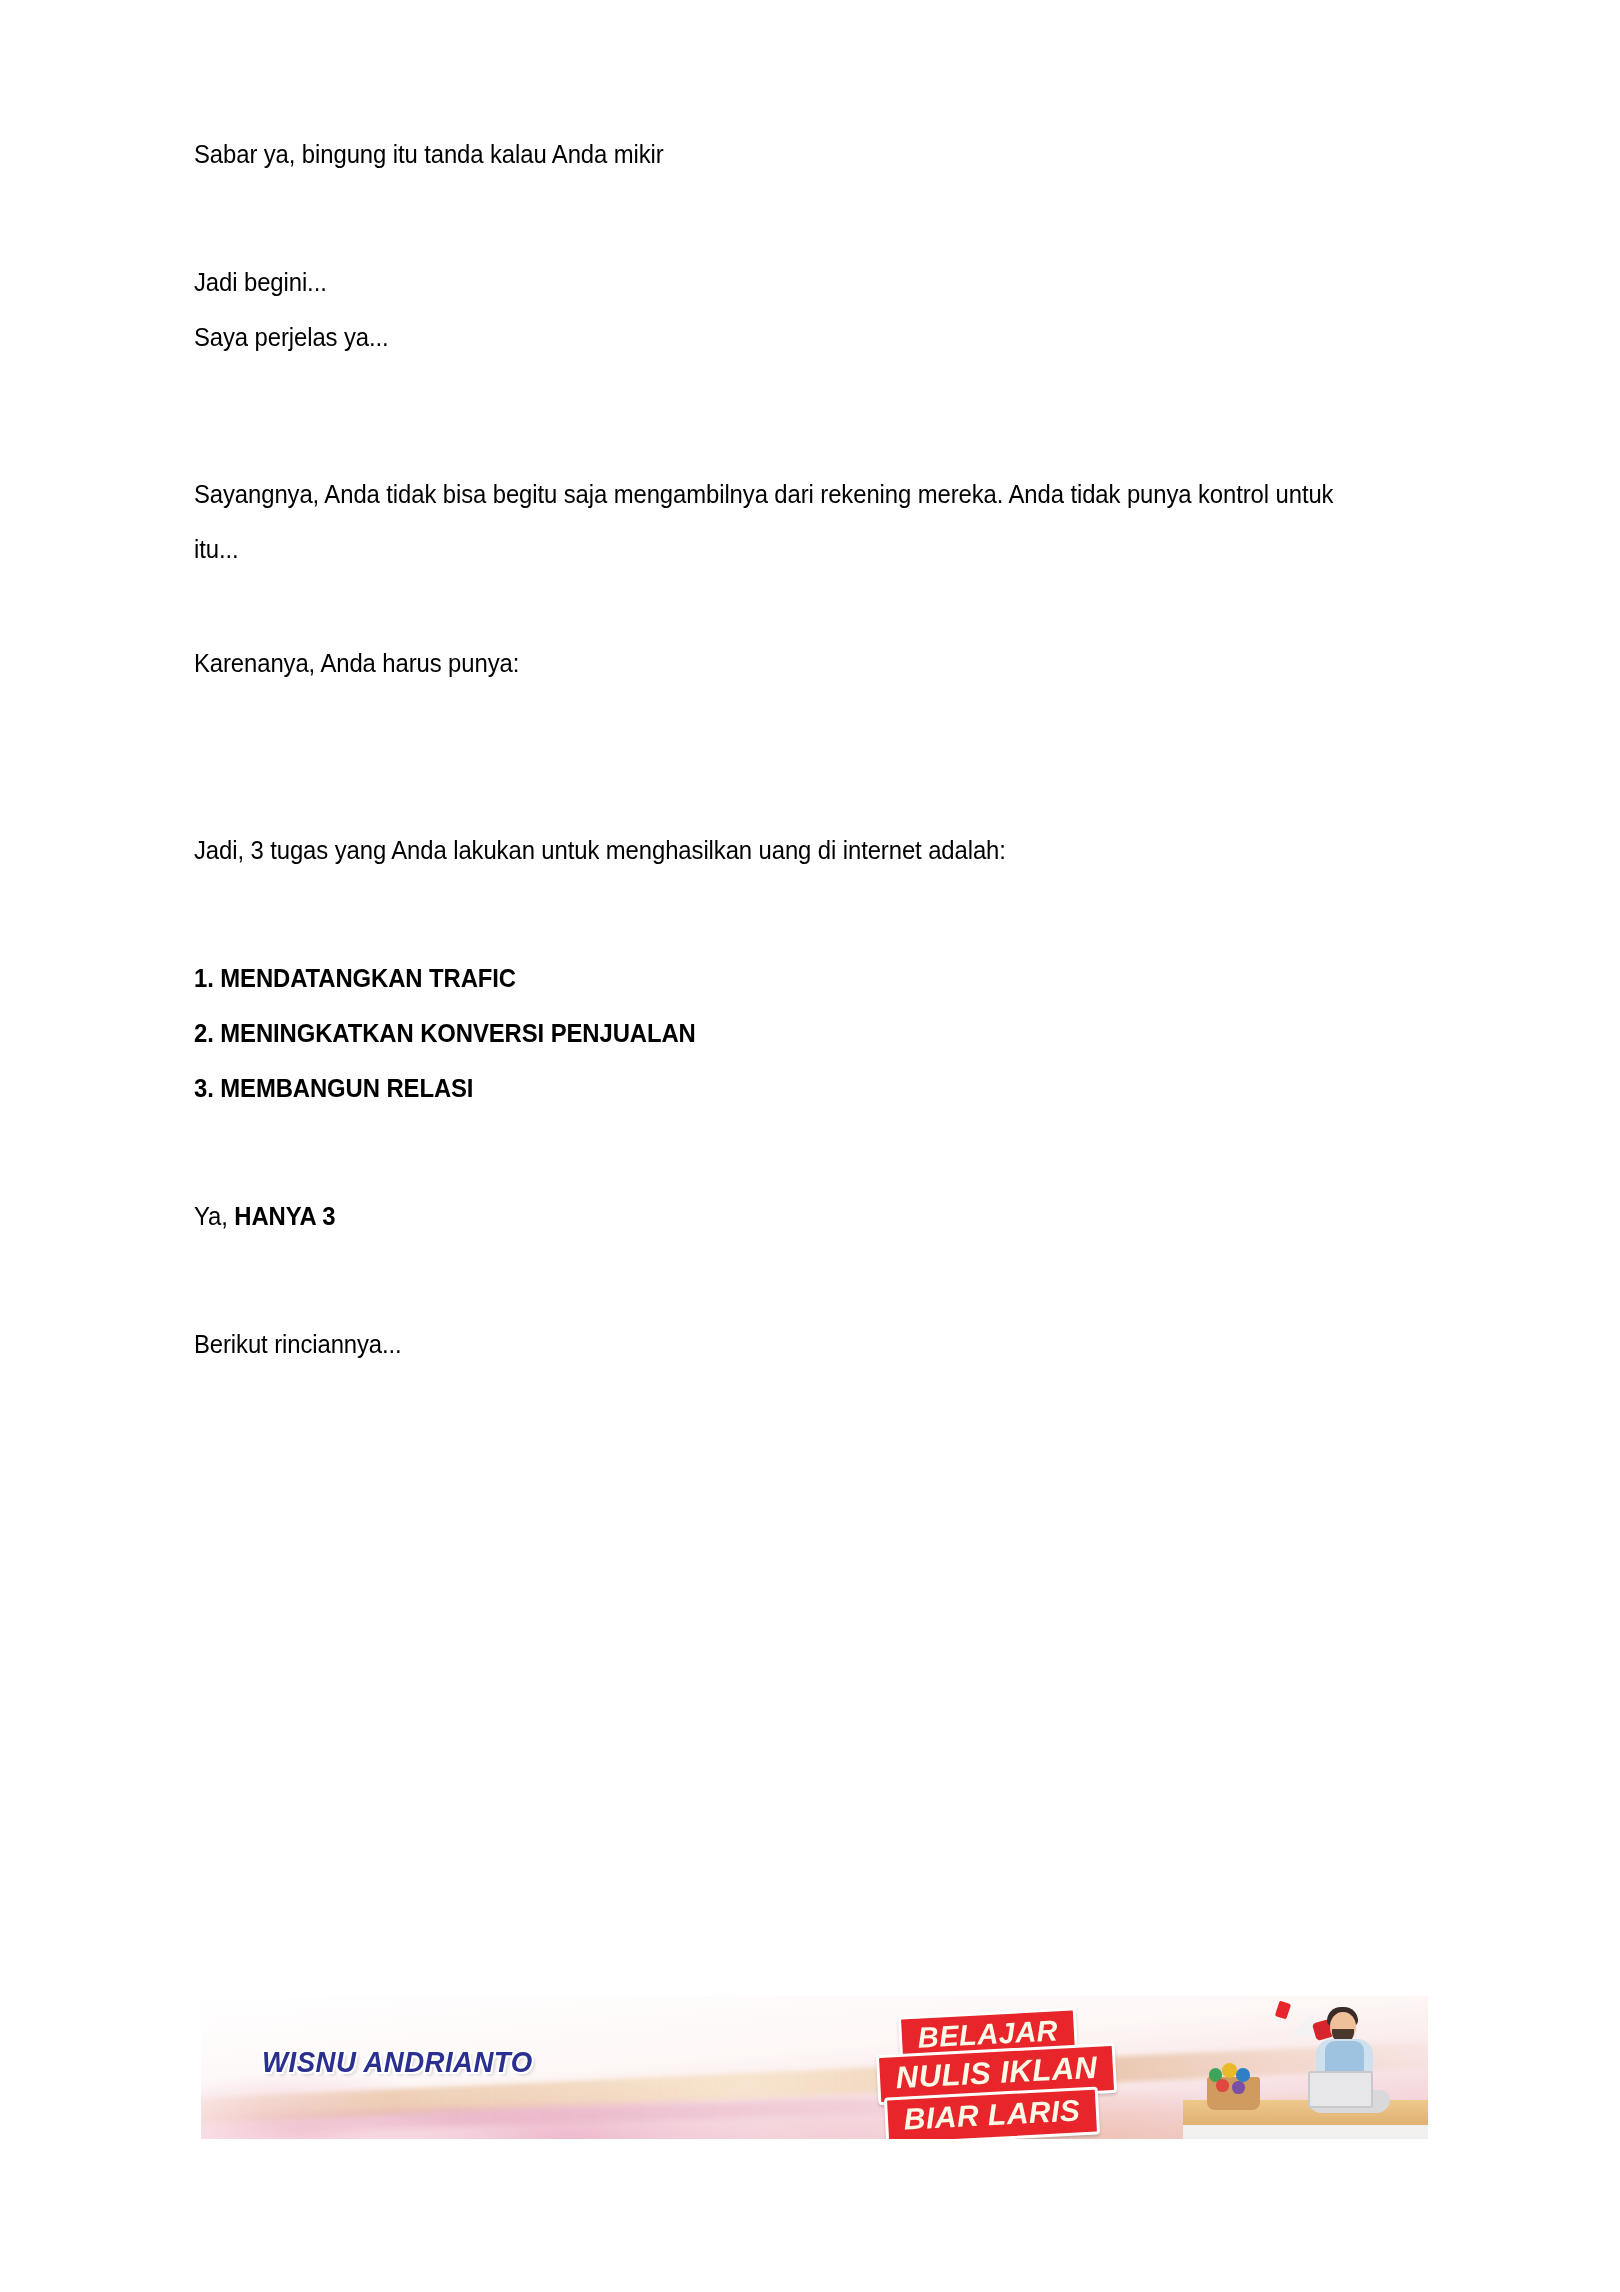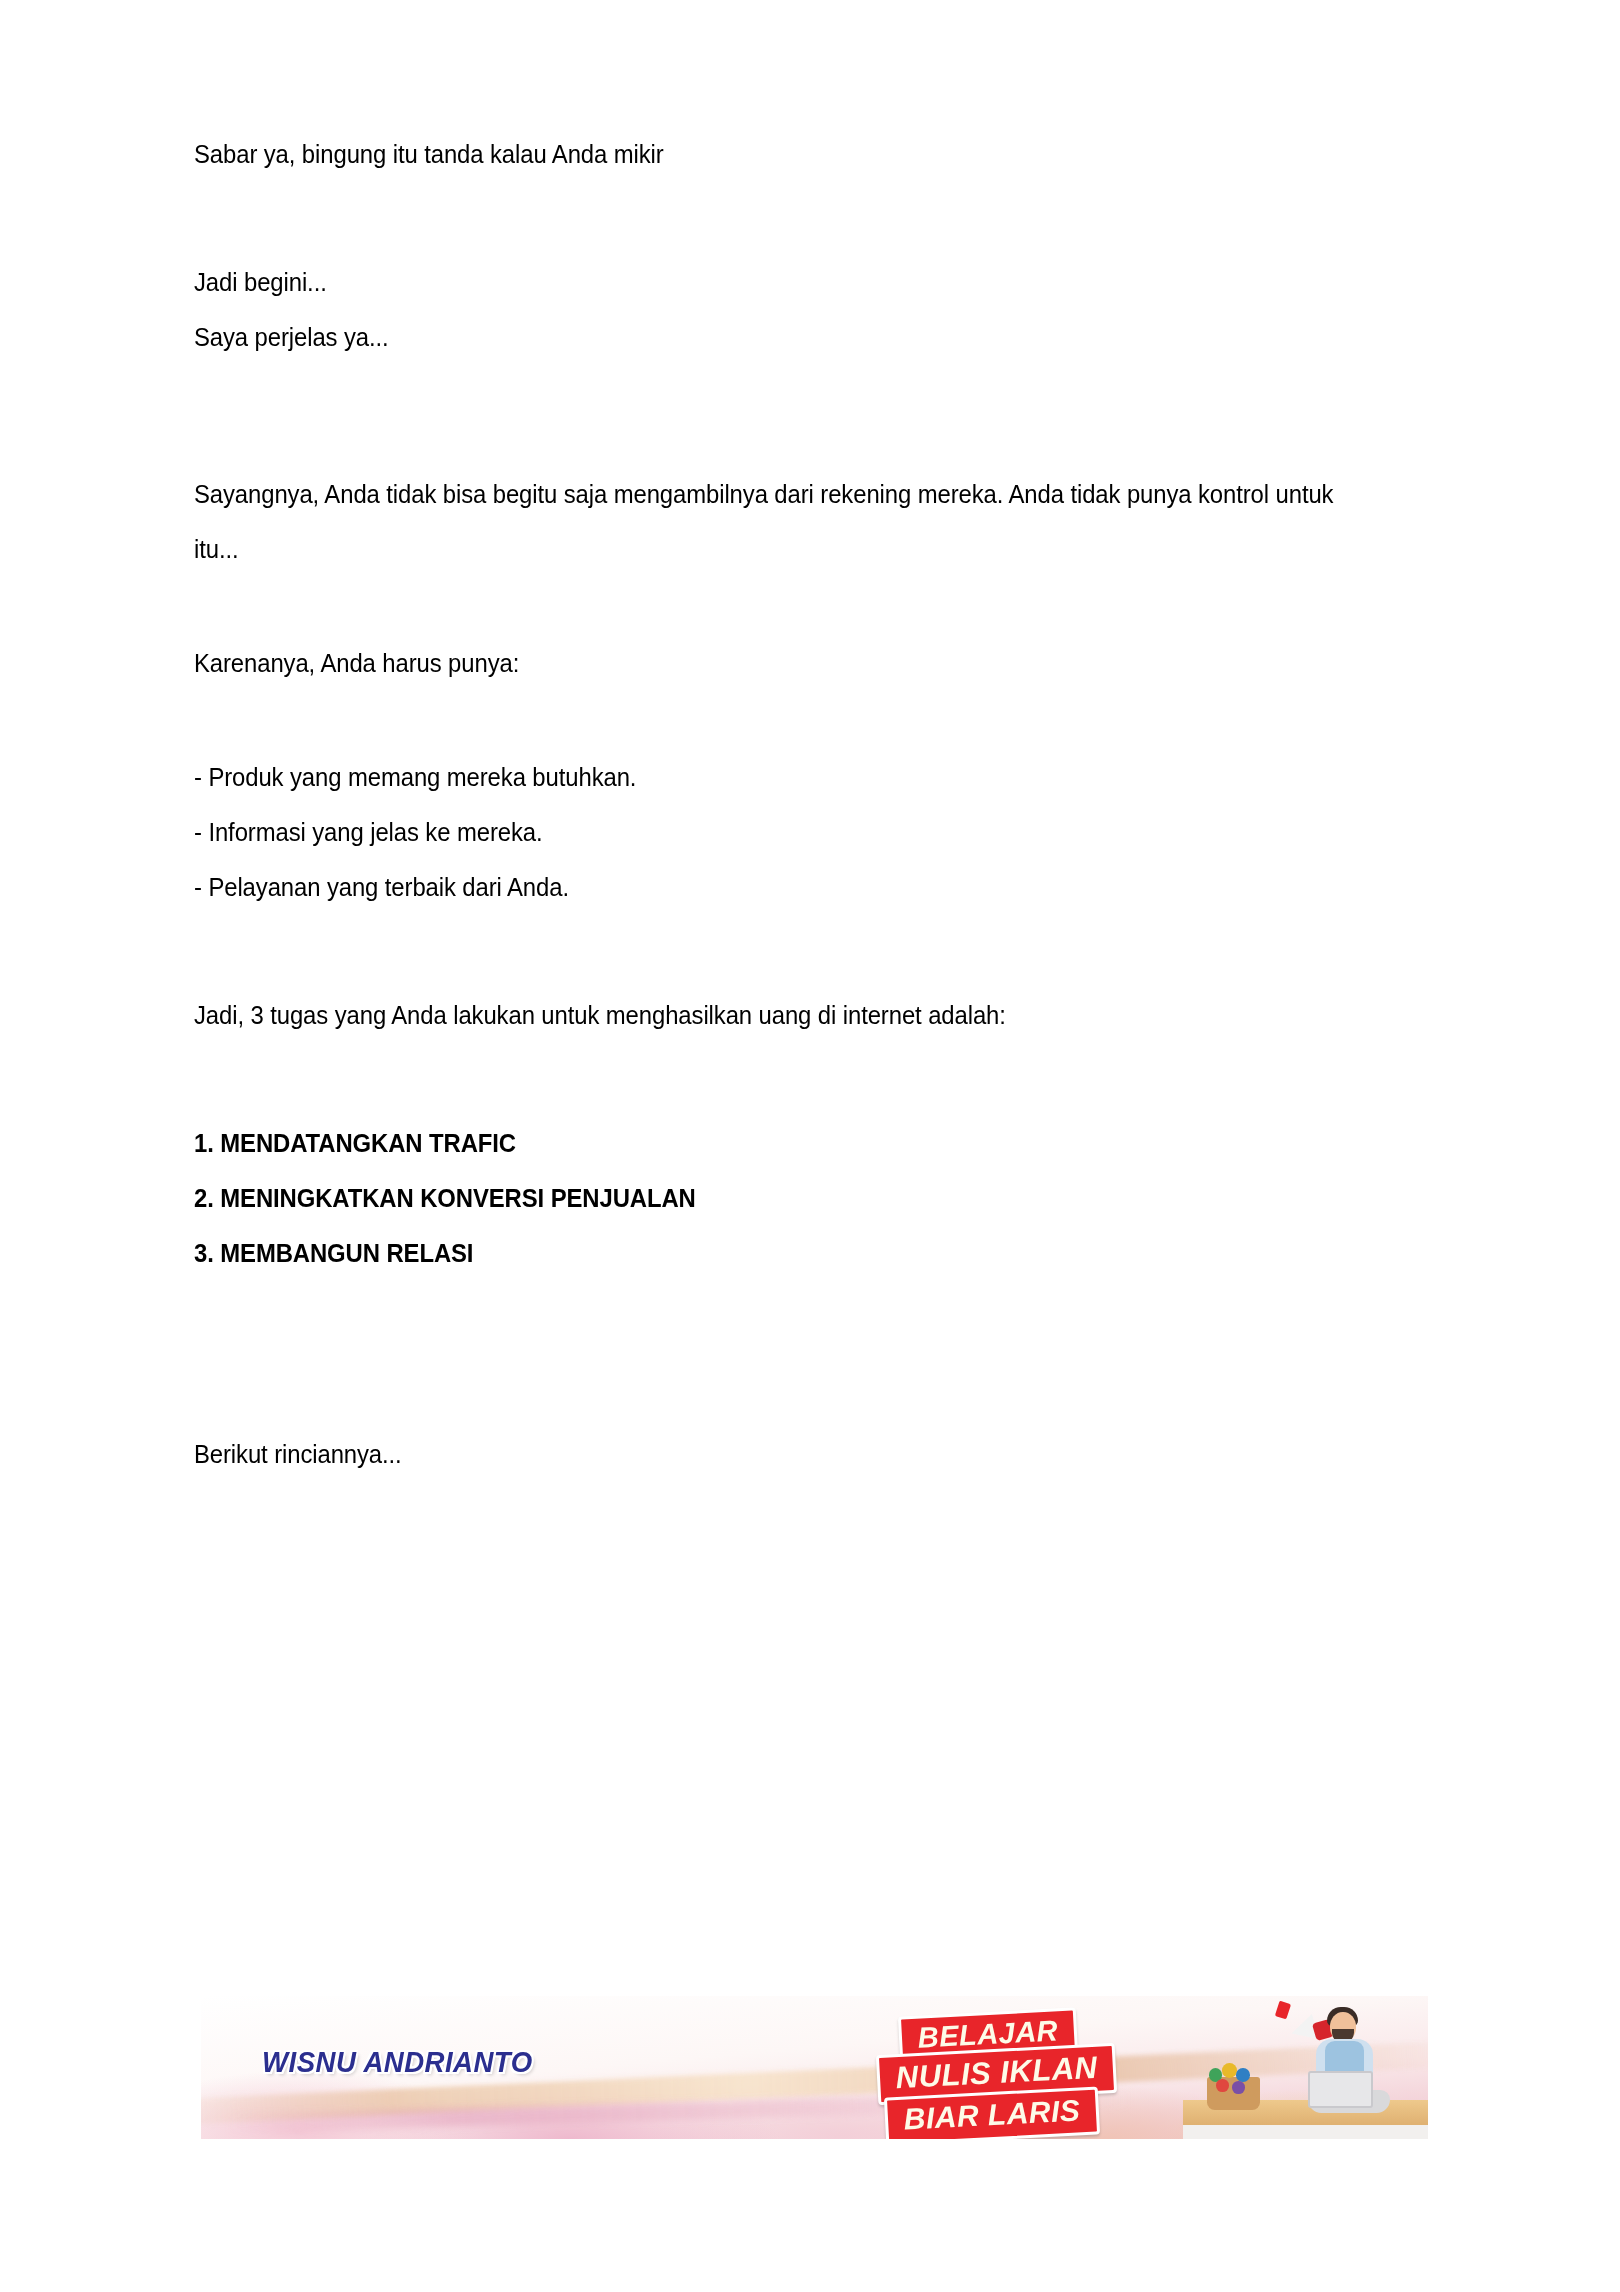--- a/index.html
+++ b/index.html
@@ -298,31 +298,20 @@
     <div class="gap-l"></div>
 
     <div class="block">
       <div class="p">
         <span>Karenanya, Anda harus punya:</span>
       </div>
     </div>
 
     <div class="gap-l"></div>
 
-    <div class="block">
-      <div class="p list-line">
-        <span>- Produk yang memang mereka butuhkan.</span>
-      </div>
-      <div class="p list-line">
-        <span>- Informasi yang jelas ke mereka.</span>
-      </div>
-      <div class="p list-line">
-        <span>- Pelayanan yang terbaik dari Anda.</span>
-      </div>
-    </div>
 
     <div class="gap-xl"></div>
 
     <div class="block">
       <div class="p">
         <span>Jadi, 3 tugas yang Anda lakukan untuk menghasilkan uang di internet adalah:</span>
       </div>
     </div>
 
     <div class="gap-xl"></div>
@@ -334,20 +323,25 @@
       <div class="p list-line">
         <b>2. MENINGKATKAN KONVERSI PENJUALAN</b>
       </div>
       <div class="p list-line">
         <b>3. MEMBANGUN RELASI</b>
       </div>
     </div>
 
     <div class="gap-xl"></div>
 
+    <div class="block">
+      <div class="p">
+        <span>Ya, </span><b>HANYA 3</b>
+      </div>
+    </div>
 
     <div class="gap-xl"></div>
 
     <div class="block">
       <div class="p">
         <span>Berikut rinciannya...</span>
       </div>
     </div>
 
     <div class="gap-xl"></div>

